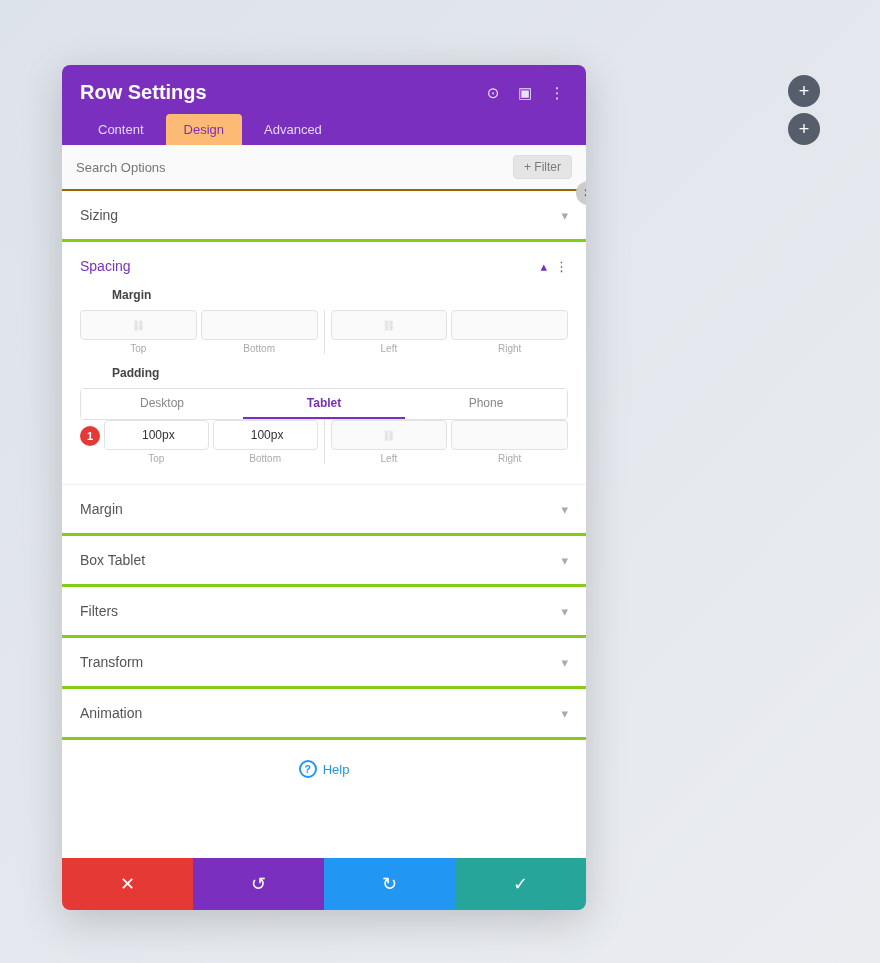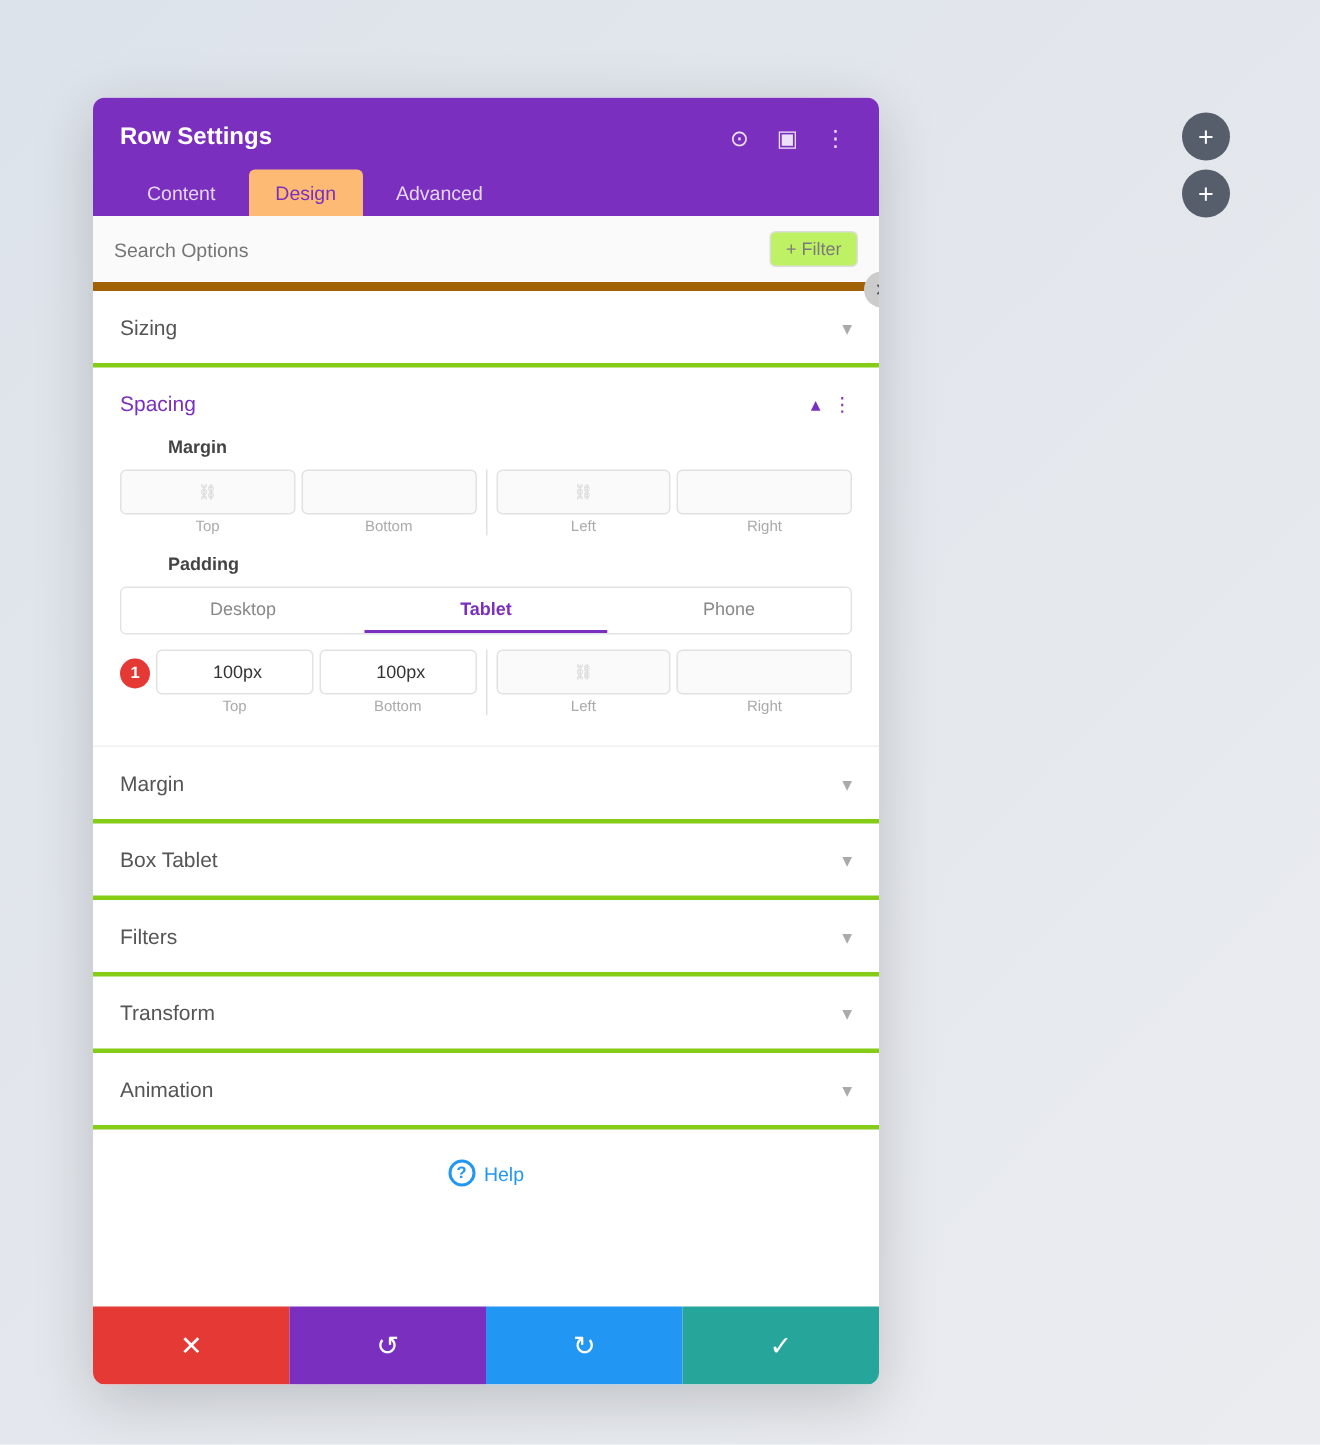--- a/index.html
+++ b/index.html
@@ -57,21 +57,21 @@
       padding: 16px 18px 0 18px;
       color: white;
     }
     .modal-header-top {
       display: flex;
       align-items: center;
       justify-content: space-between;
       margin-bottom: 10px;
     }
     .modal-title {
-      font-size: 16px;
+      font-size: 20px;
       font-weight: 600;
       color: white;
     }
     .header-icons {
       display: flex;
       gap: 10px;
       align-items: center;
     }
     .header-icon {
       color: rgba(255,255,255,0.85);
@@ -99,21 +99,21 @@
     }
     .tab.active {
       background: #fdba74;
       color: #7b2fbe;
     }
 
     
     .search-bar {
       display: flex;
       align-items: center;
-      border-bottom: 6px solid #a16207;
+      border-bottom: 2px solid #a16207;
       padding: 10px 14px;
       gap: 8px;
       background: #fafafa;
     }
     .search-input {
       flex: 1;
       border: none;
       outline: none;
       font-size: 13px;
       color: #999;
@@ -123,21 +123,21 @@
       display: flex;
       align-items: center;
       gap: 5px;
       color: #7b7b7b;
       font-size: 12px;
       font-weight: 500;
       border: 1px solid #ddd;
       border-radius: 4px;
       padding: 4px 10px;
       cursor: pointer;
-      background: #bef264;
+      background: #e5e5e5;
     }
 
     
     .modal-body {
       flex: 1;
       overflow-y: auto;
       background: white;
     }
 
     .section {
@@ -245,21 +245,20 @@
       align-self: stretch;
       margin: 0 2px;
     }
 
     
     .device-tabs {
       display: flex;
       border: 1px solid #e2e2e2;
       border-radius: 4px;
       overflow: hidden;
-      margin-bottom: 10px;
     }
     .device-tab {
       flex: 1;
       text-align: center;
       padding: 7px 0;
       font-size: 12px;
       color: #888;
       cursor: pointer;
       background: white;
     }

